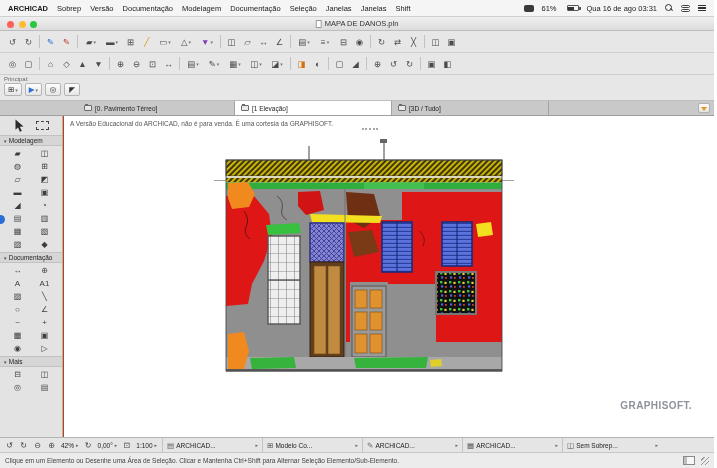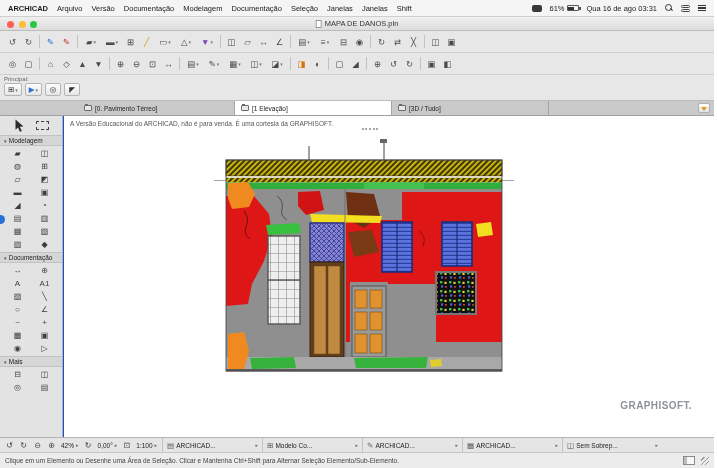--- a/index.html
+++ b/index.html
@@ -1,27 +1,27 @@
 <!DOCTYPE html>
 <html><head>
 <meta charset="utf-8">
 <style>
   * { margin:0; padding:0; box-sizing:border-box; }
   body { font-family:"Liberation Sans", sans-serif; background:#fff; }
-  #app { position:relative; width:714px; height:468px; overflow:hidden; background:#1d4ed8; }
+  #app { position:relative; width:714px; height:468px; overflow:hidden; background:#c2410c; }
 
   
   .menubar { position:absolute; top:0; left:0; right:0; height:17px; background:#f5f5f5;
     border-bottom:1px solid #cfcfcf; display:flex; align-items:center; padding:0 8px;
     font-size:7.5px; color:#1a1a1a; }
   .menu-left { display:flex; align-items:center; gap:9px; }
   .menu-item { white-space:nowrap; }
   .menu-right { margin-left:auto; display:flex; align-items:center; gap:8px; }
   .mx-display { width:10px; height:7px; background:#3a3a3a; border-radius:2px; }
-  .mx-batt { display:flex; align-items:center; gap:2px; }
+  .mx-batt { display:flex; align-items:center; gap:10px; }
   .batt-icon { position:relative; width:12px; height:6px; border:1px solid #555; border-radius:1px; }
   .batt-icon::after { content:""; position:absolute; right:-3px; top:1px; width:1.5px; height:2.5px; background:#555; }
   .batt-fill { position:absolute; left:0.5px; top:0.5px; width:61%; height:3.5px; background:#333; }
   .mx-clock { white-space:nowrap; }
   .mx-search { position:relative; width:8px; height:8px; }
   .mx-search::before { content:""; position:absolute; left:0; top:0; width:5px; height:5px; border:1.2px solid #333; border-radius:50%; }
   .mx-search::after { content:""; position:absolute; left:5px; top:5px; width:3px; height:1.2px; background:#333; transform:rotate(45deg); }
   .mx-cc { display:flex; flex-direction:column; gap:1px; }
   .mx-cc span { width:9px; height:3px; border:1px solid #444; border-radius:2px; }
   .mx-list { display:flex; flex-direction:column; gap:1.5px; }
@@ -116,21 +116,21 @@
     background:repeating-linear-gradient(135deg, transparent 0 2px, #9a9a9a 2px 3px); }
 </style>
 </head>
 <body>
 
 <div id="app">
 
   <div class="menubar">
     <div class="menu-left">
         <span class="menu-item" style="font-weight: bold;">ARCHICAD</span>
-        <span class="menu-item">Arquivo</span>
+        <span class="menu-item">Sobrep</span>
         <span class="menu-item">Versão</span>
         <span class="menu-item">Documentação</span>
         <span class="menu-item">Modelagem</span>
         <span class="menu-item">Documentação</span>
         <span class="menu-item">Seleção</span>
         <span class="menu-item">Janelas</span>
         <span class="menu-item">Janelas</span>
         <span class="menu-item">Shift</span>
       </div>
     <div class="menu-right">

